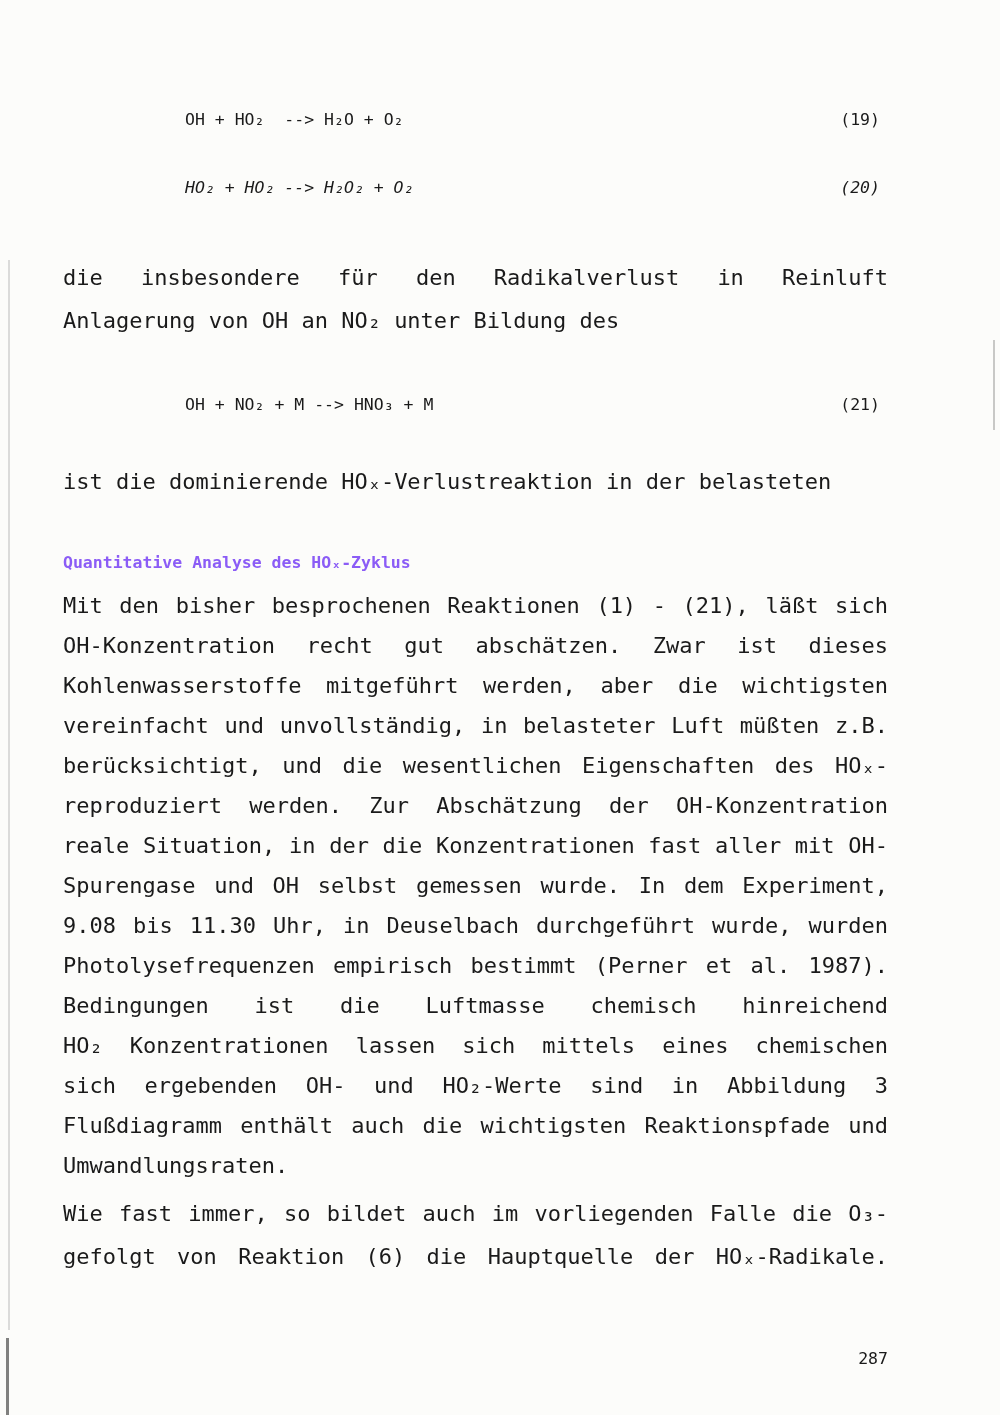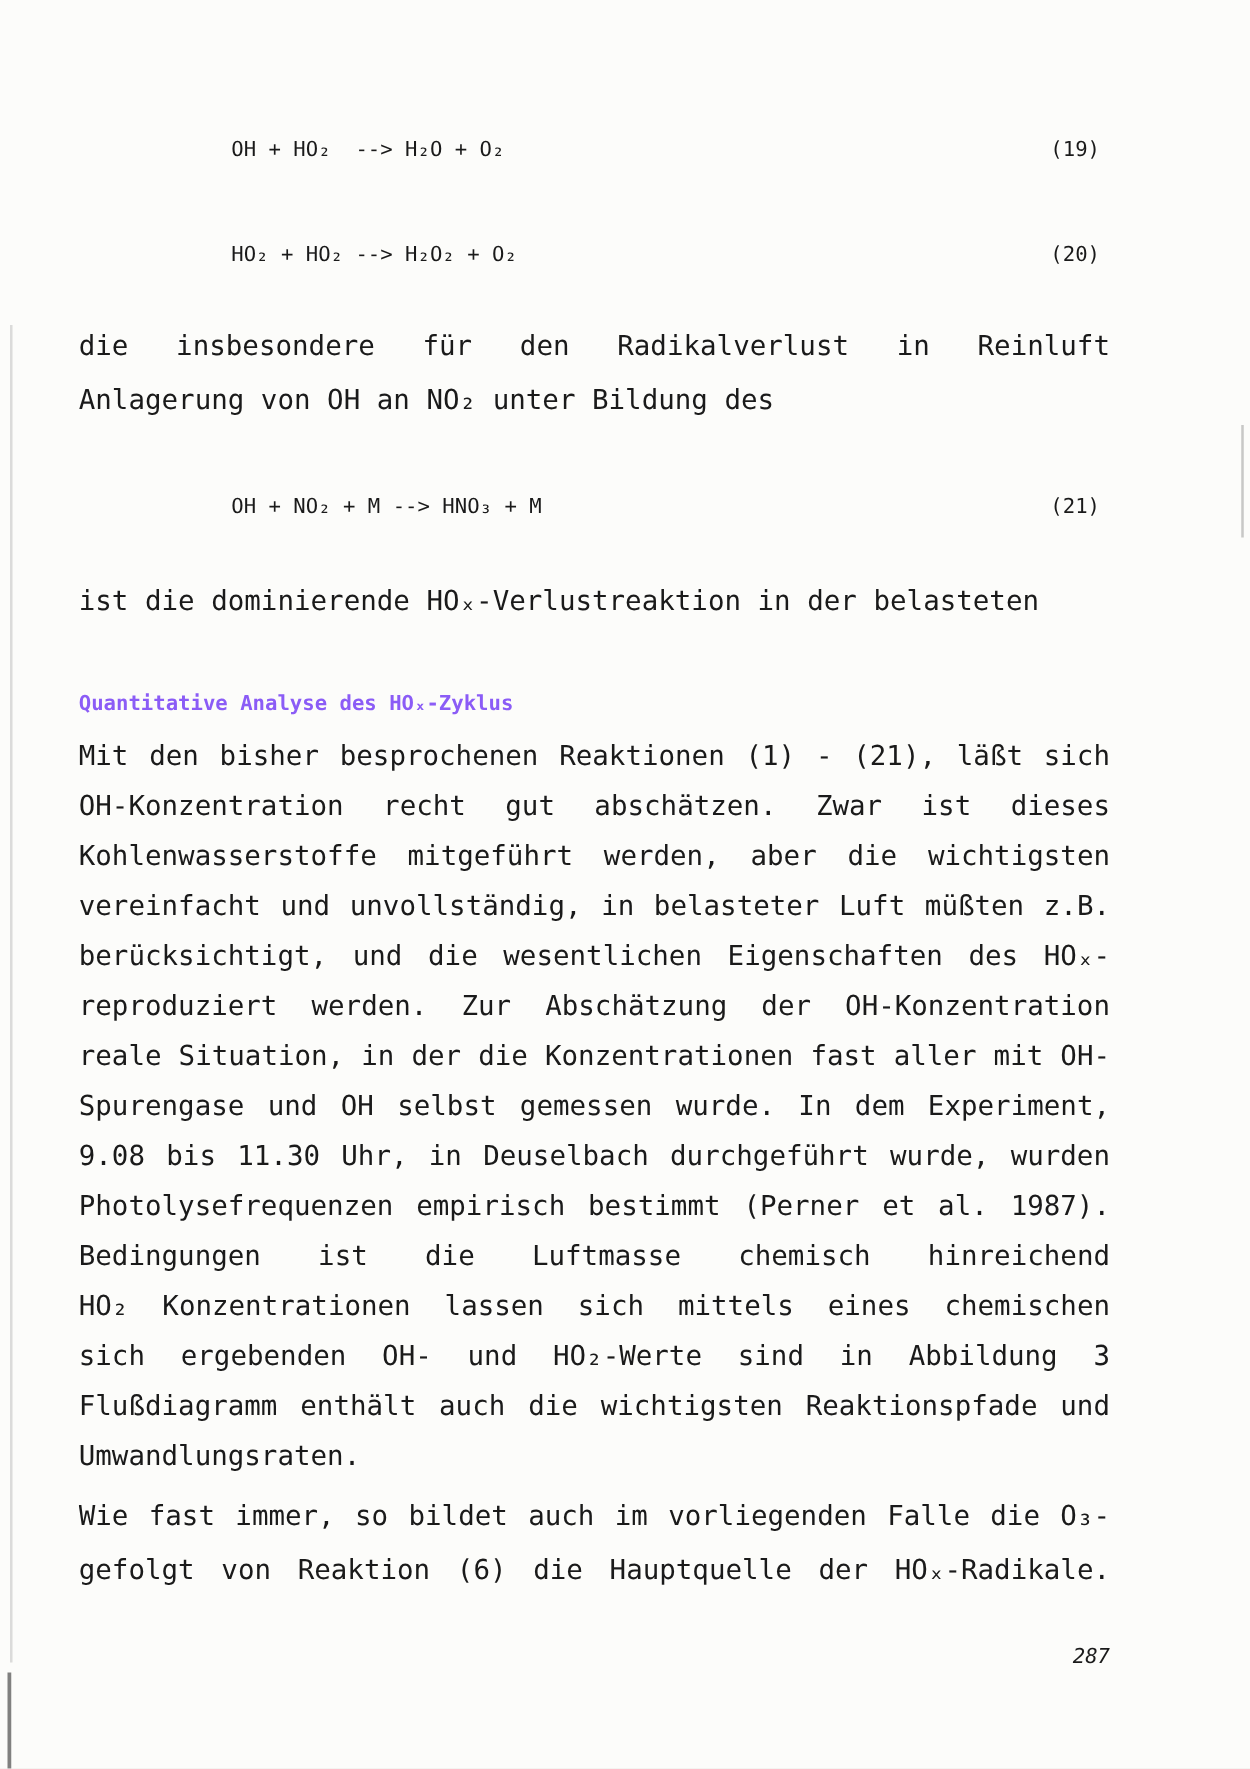--- a/index.html
+++ b/index.html
@@ -70,28 +70,28 @@
     color: #8b5cf6;
     text-align: left;
   }
   .pageno {
     font-size: 16.5px;
     line-height: 40px;
     text-align: right;
   }
   
   .b-eq19    { top: 100px; }
-  .b-eq20    { top: 184px; }
+  .b-eq20    { top: 168px; font-style: italic; }
   .b-para1   { top: 256px; }
   .b-eq21    { top: 385px; }
   .b-para2   { top: 462px; }
   .b-heading { top: 543px; }
   .b-main    { top: 586px; }
   .b-final   { top: 1192px; }
-  .b-pageno  { top: 1305px; font-style: italic; }
+  .b-pageno  { top: 1339px; }
   
   .artifact { position: absolute; pointer-events: none; }
   .artifact-left {
     left: 8px; top: 260px; width: 2px; height: 1070px;
     background: rgba(70, 70, 70, 0.18);
   }
   .artifact-left-dark {
     left: 6px; top: 1338px; width: 3px; height: 77px;
     background: rgba(25, 25, 25, 0.55);
   }

